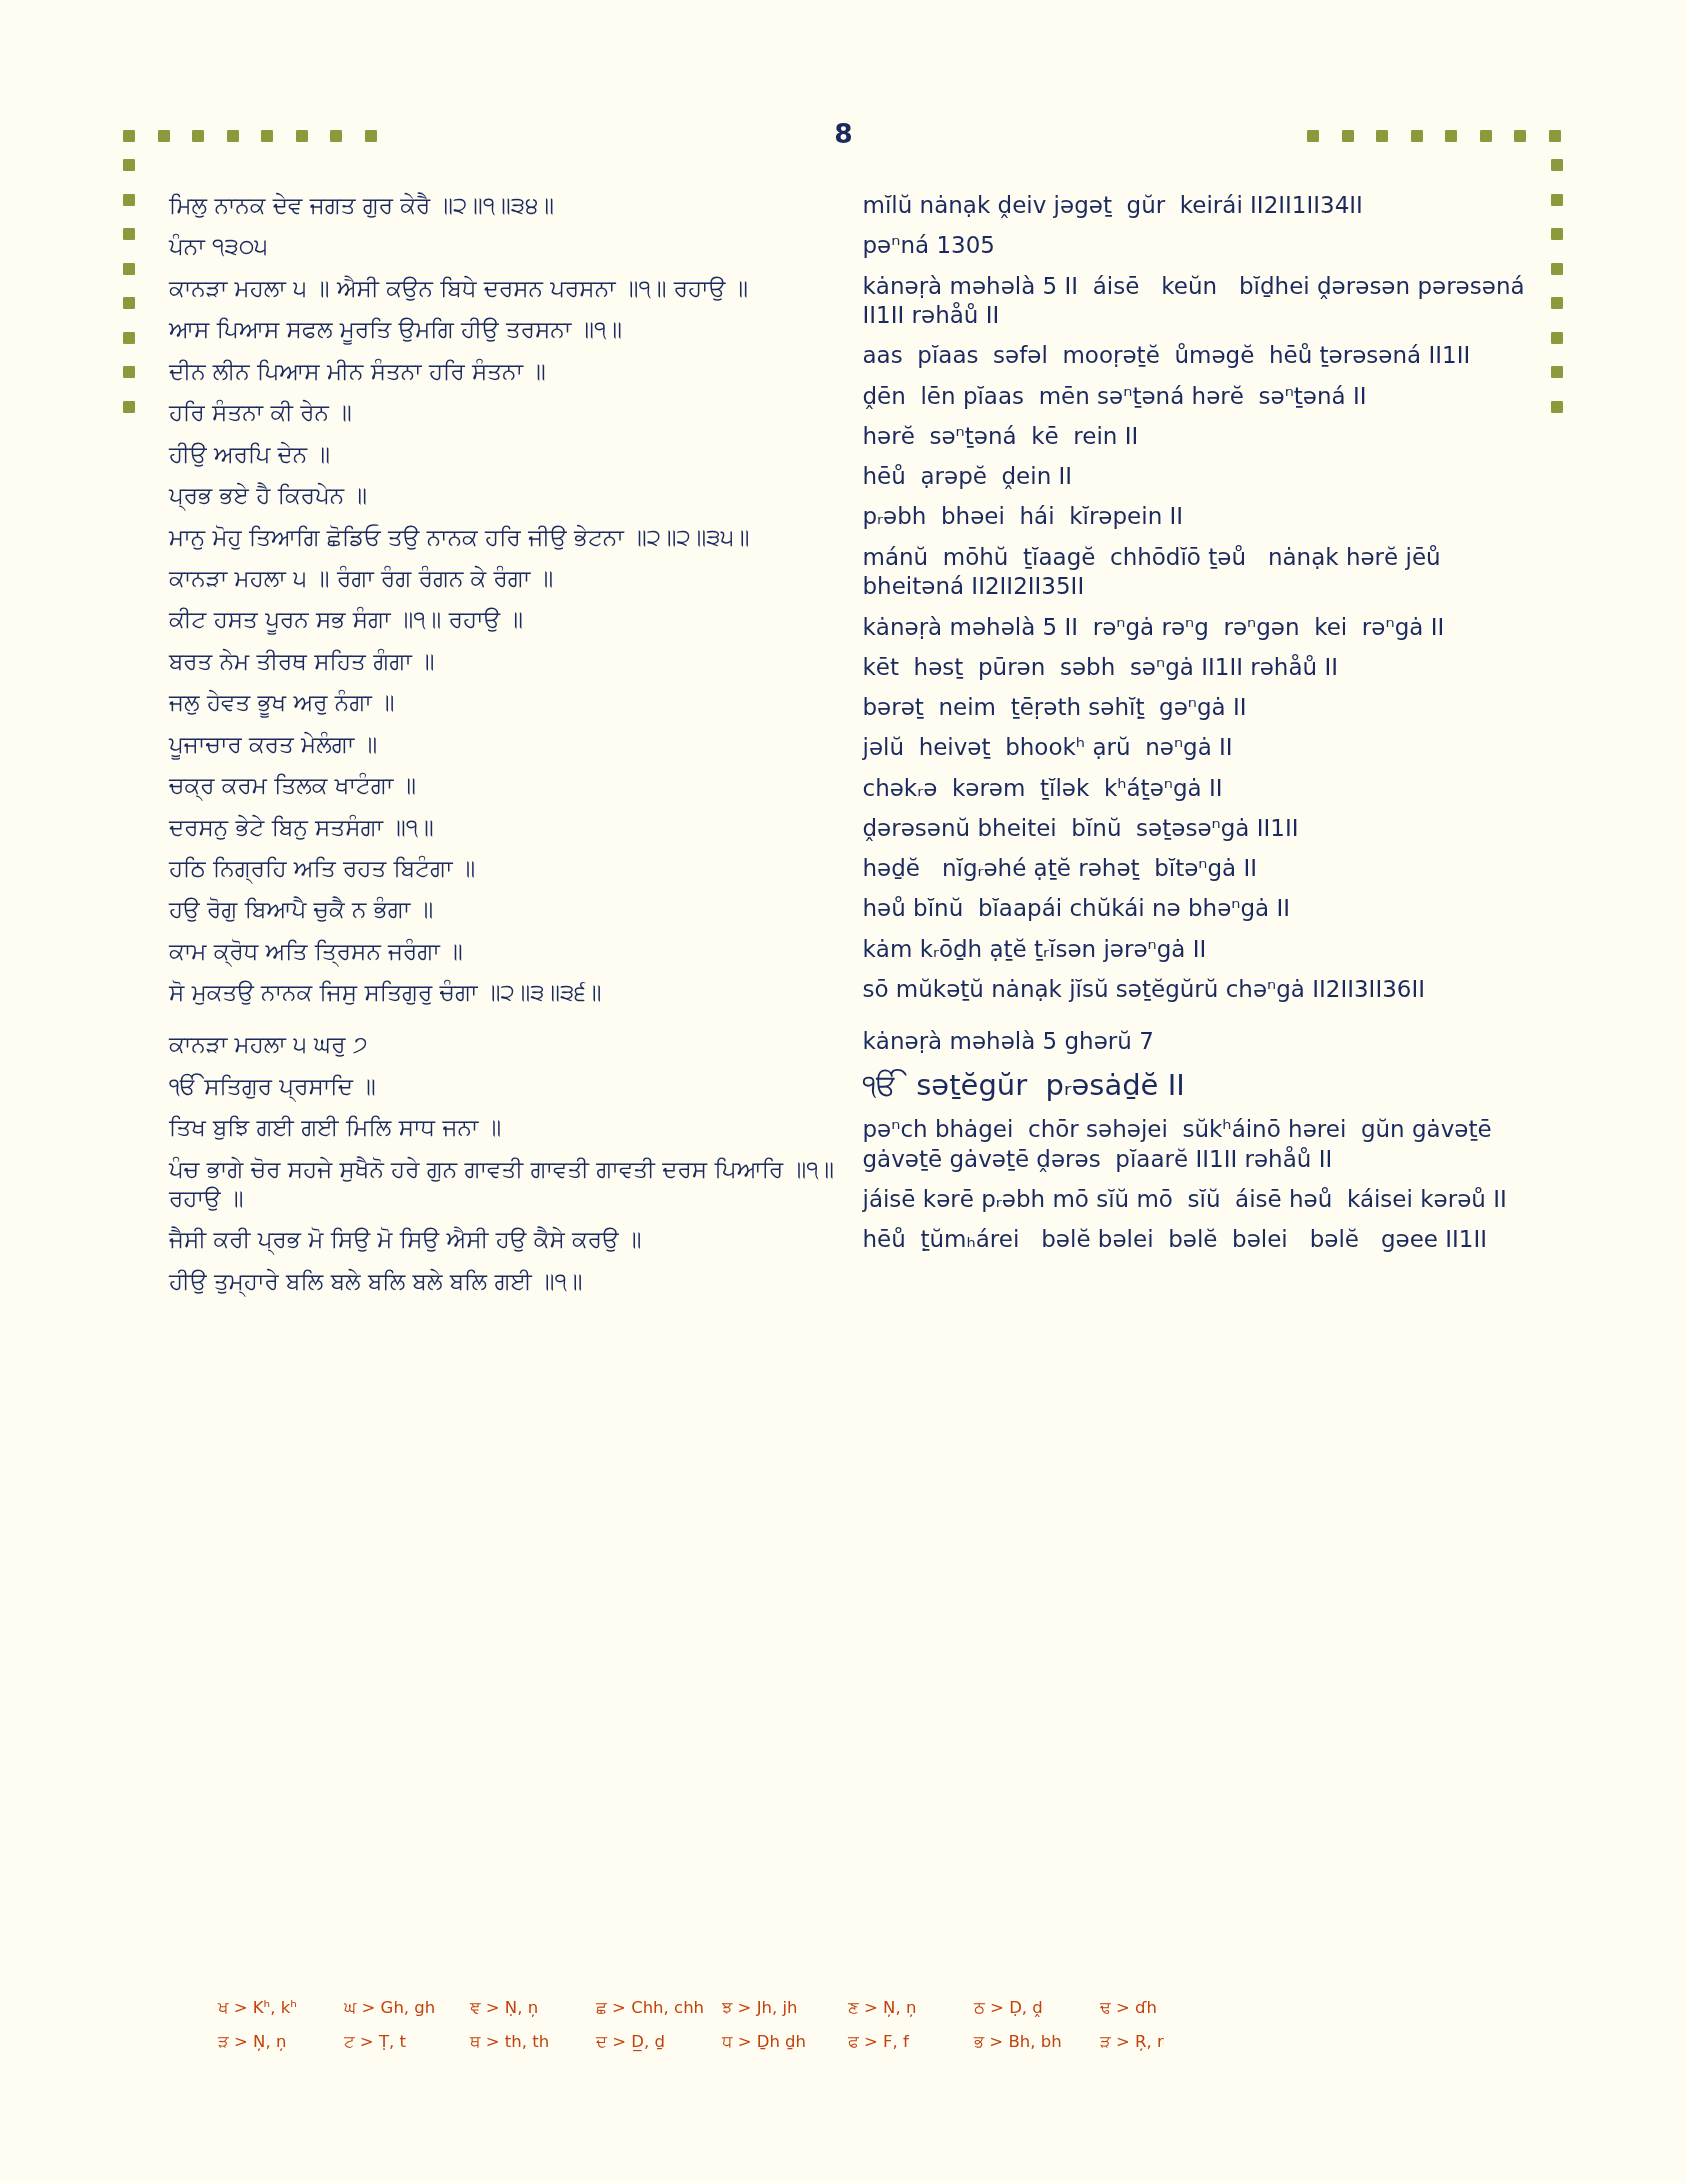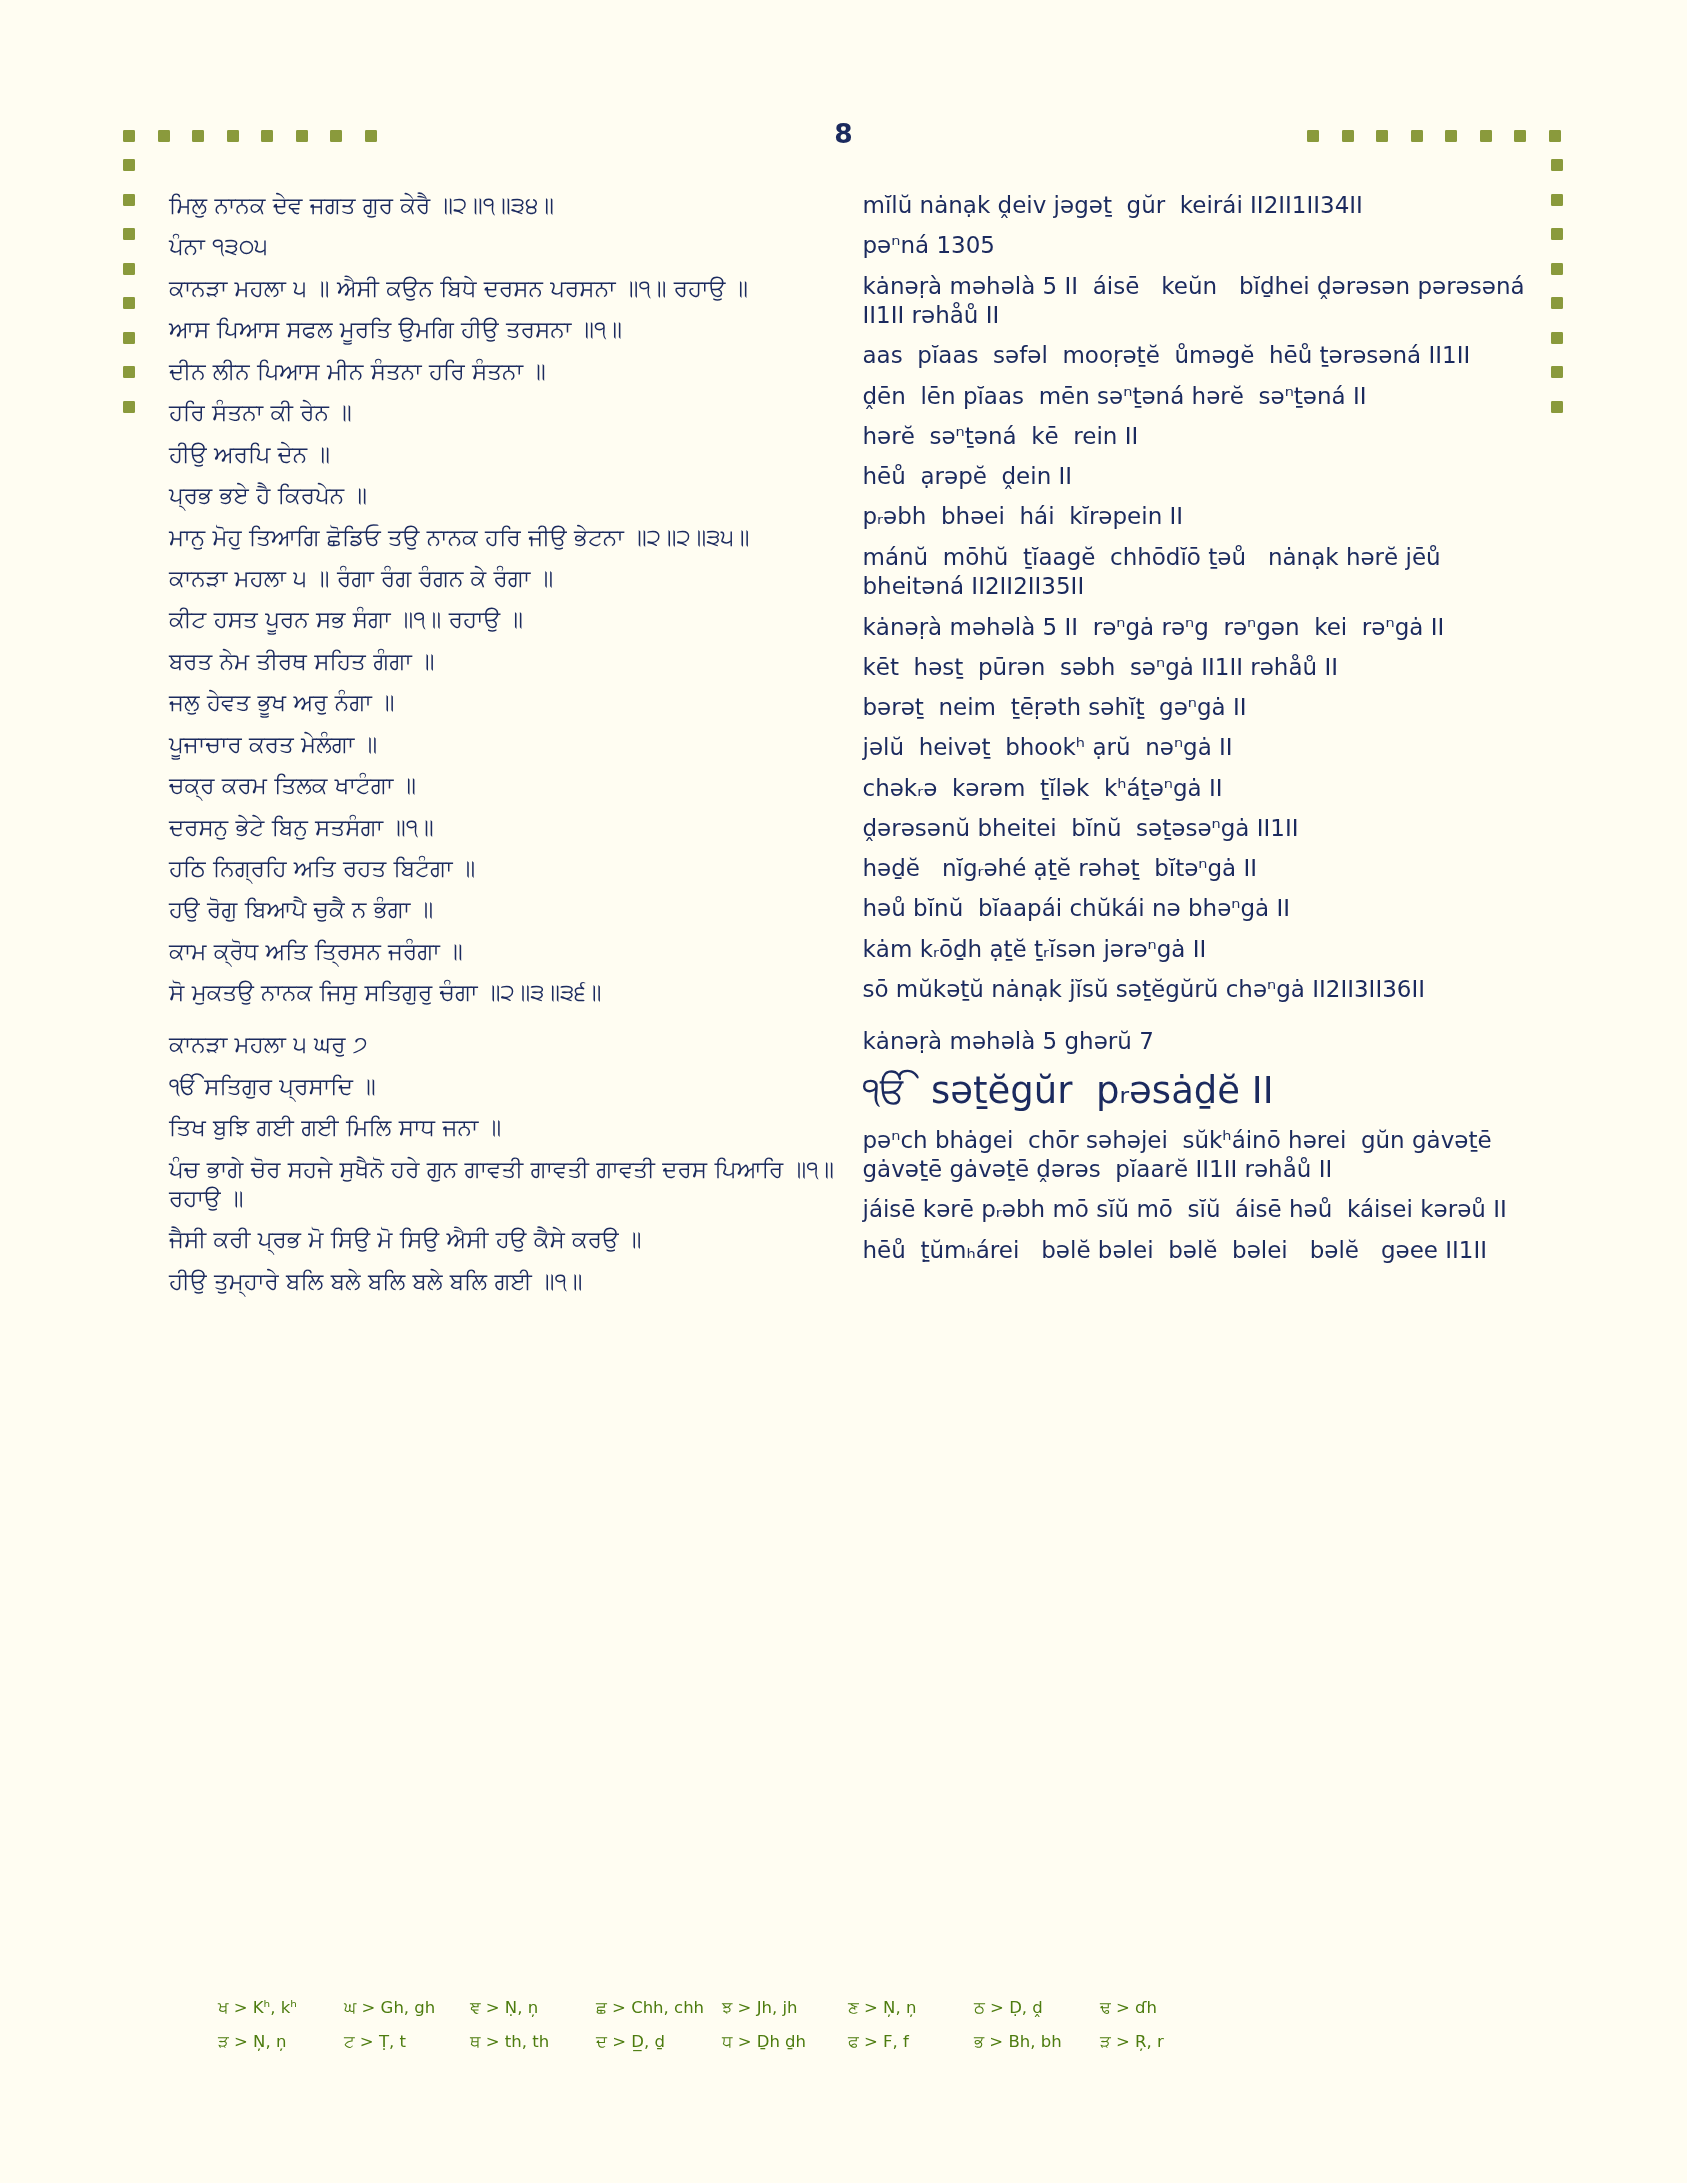--- a/index.html
+++ b/index.html
@@ -90,31 +90,31 @@
     margin: 0 0 10.6px 0;
     white-space: pre-wrap;
   }
   .col-gurmukhi .line { margin-bottom: 12px; }
   .center {
   }
   .gap-top {
     margin-top: 22.5px;
   }
   .big-ikonkar {
-    font-size: 37px;
+    font-size: 29px;
   }
 
   
   .legend {
     position: absolute;
     left: 218px;
     top: 1998px;
     width: 1257px;
     font-size: 16.5px;
-    color: #4d7c0f;
+    color: #c2410c;
   }
   .legend-row {
     display: flex;
     margin-bottom: 14.6px;
   }
   .legend-cell {
     width: 126px;
     flex: 0 0 126px;
     white-space: nowrap;
   }

